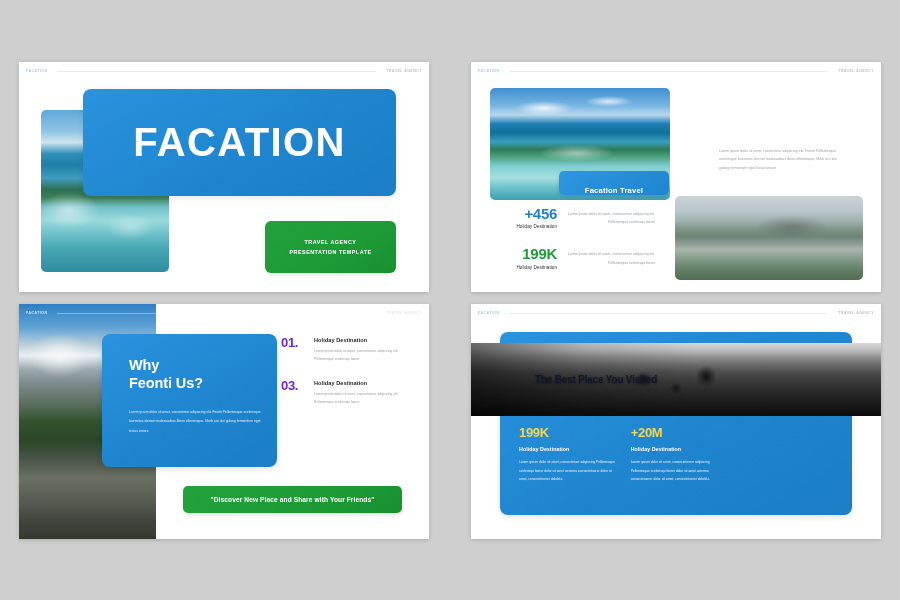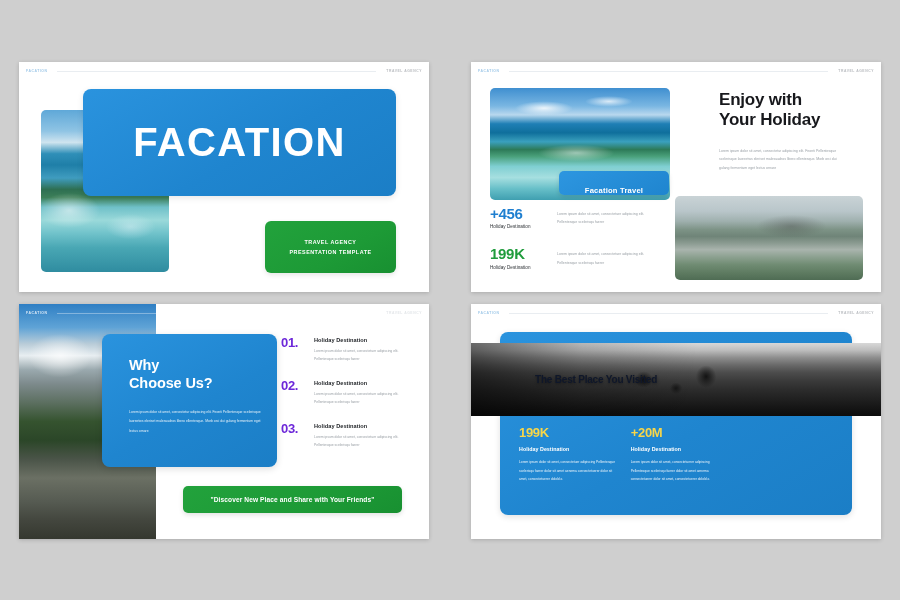--- a/index.html
+++ b/index.html
@@ -166,21 +166,21 @@
   .s2-para {
     position: absolute; left: 248px; top: 85px; width: 122px;
     color: #9aa0a6; font-size: 3.5px; line-height: 2.55;
   }
   .s2-photo2 {
     position: absolute; left: 204px; top: 134px;
     width: 188px; height: 84px;
     border-radius: 5px; z-index: 1;
   }
   .s2-stats { position: absolute; left: 19px; top: 144px; width: 175px; }
-  .s2-stat { display: flex; align-items: flex-start; margin-bottom: 17px; }
+  .s2-stat { display: flex; align-items: flex-start; margin-bottom: 17px; text-align: right; }
   .s2-stat .col-a { width: 67px; }
   .s2-stat .num { font-size: 15px; font-weight: 700; line-height: 1.06; letter-spacing: -.3px; }
   .s2-stat .num.blue  { color: #1f7fd0; }
   .s2-stat .num.green { color: #1f9c3c; }
   .s2-stat .lbl { font-size: 4.6px; color: #2b2f33; margin-top: 3px; letter-spacing: .05px; }
   .s2-stat .col-b { width: 98px; padding-top: 4px; color: #9aa0a6; font-size: 3.5px; line-height: 2.5; }
 
   
   .s3-photo {
     position: absolute; left: 0; top: 0;
@@ -280,24 +280,20 @@
       <span class="rule"></span>
       <span class="agency">TRAVEL AGENCY</span>
     </div>
 
     <div class="ph ph-lagoon2 s2-photo"></div>
 
     <div class="s2-badge">
       <span>Facation Travel</span>
     </div>
 
-    <div class="s2-head">
-      <div>Enjoy with</div>
-      <div>Your Holiday</div>
-    </div>
 
     <div class="s2-para">Lorem ipsum dolor sit amet, consectetur adipiscing elit. Feonti Pellentesque scelerisque laoreetws eleriset malesuadros libero ellentesque. Morb orci dui gulang fermentum eget lectus ornare</div>
 
     <div class="ph ph-temple s2-photo2"></div>
 
     <div class="s2-stats">
       <div class="s2-stat">
         <div class="col-a">
           <div class="num blue">+456</div>
           <div class="lbl">Holiday Destination</div>
@@ -319,41 +315,34 @@
 
     <div class="chrome on-dark">
       <span class="brand">FACATION</span>
       <span class="rule"></span>
       <span class="agency">TRAVEL AGENCY</span>
     </div>
 
     <div class="s3-card">
       <h2>
         <div>Why</div>
-        <div>Choose Us?</div>
+        <div>Feonti Us?</div>
       </h2>
       <p>Lorem ipsum dolor sit amet, consectetur adipiscing elit. Feonti Pellentesque scelerisque laoreetws eleriset malesuadros libero ellentesque. Morb orci dui gulang fermentum eget lectus ornare</p>
     </div>
 
     <div class="s3-list">
       <div class="s3-item">
         <div class="no">01.</div>
         <div class="body">
           <div class="t">Holiday Destination</div>
           <div class="d">Lorem ipsum dolor sit amet, consectetuer adipiscing elit. Pellentesque scelerisqu faerer</div>
         </div>
       </div>
       <div class="s3-item">
-        <div class="no">02.</div>
-        <div class="body">
-          <div class="t">Holiday Destination</div>
-          <div class="d">Lorem ipsum dolor sit amet, consectetuer adipiscing elit. Pellentesque scelerisqu faerer</div>
-        </div>
-      </div>
-      <div class="s3-item">
         <div class="no">03.</div>
         <div class="body">
           <div class="t">Holiday Destination</div>
           <div class="d">Lorem ipsum dolor sit amet, consectetuer adipiscing elit. Pellentesque scelerisqu faerer</div>
         </div>
       </div>
     </div>
 
     <div class="s3-btn">
       <span>"Discover New Place and Share with Your Friends"</span>

